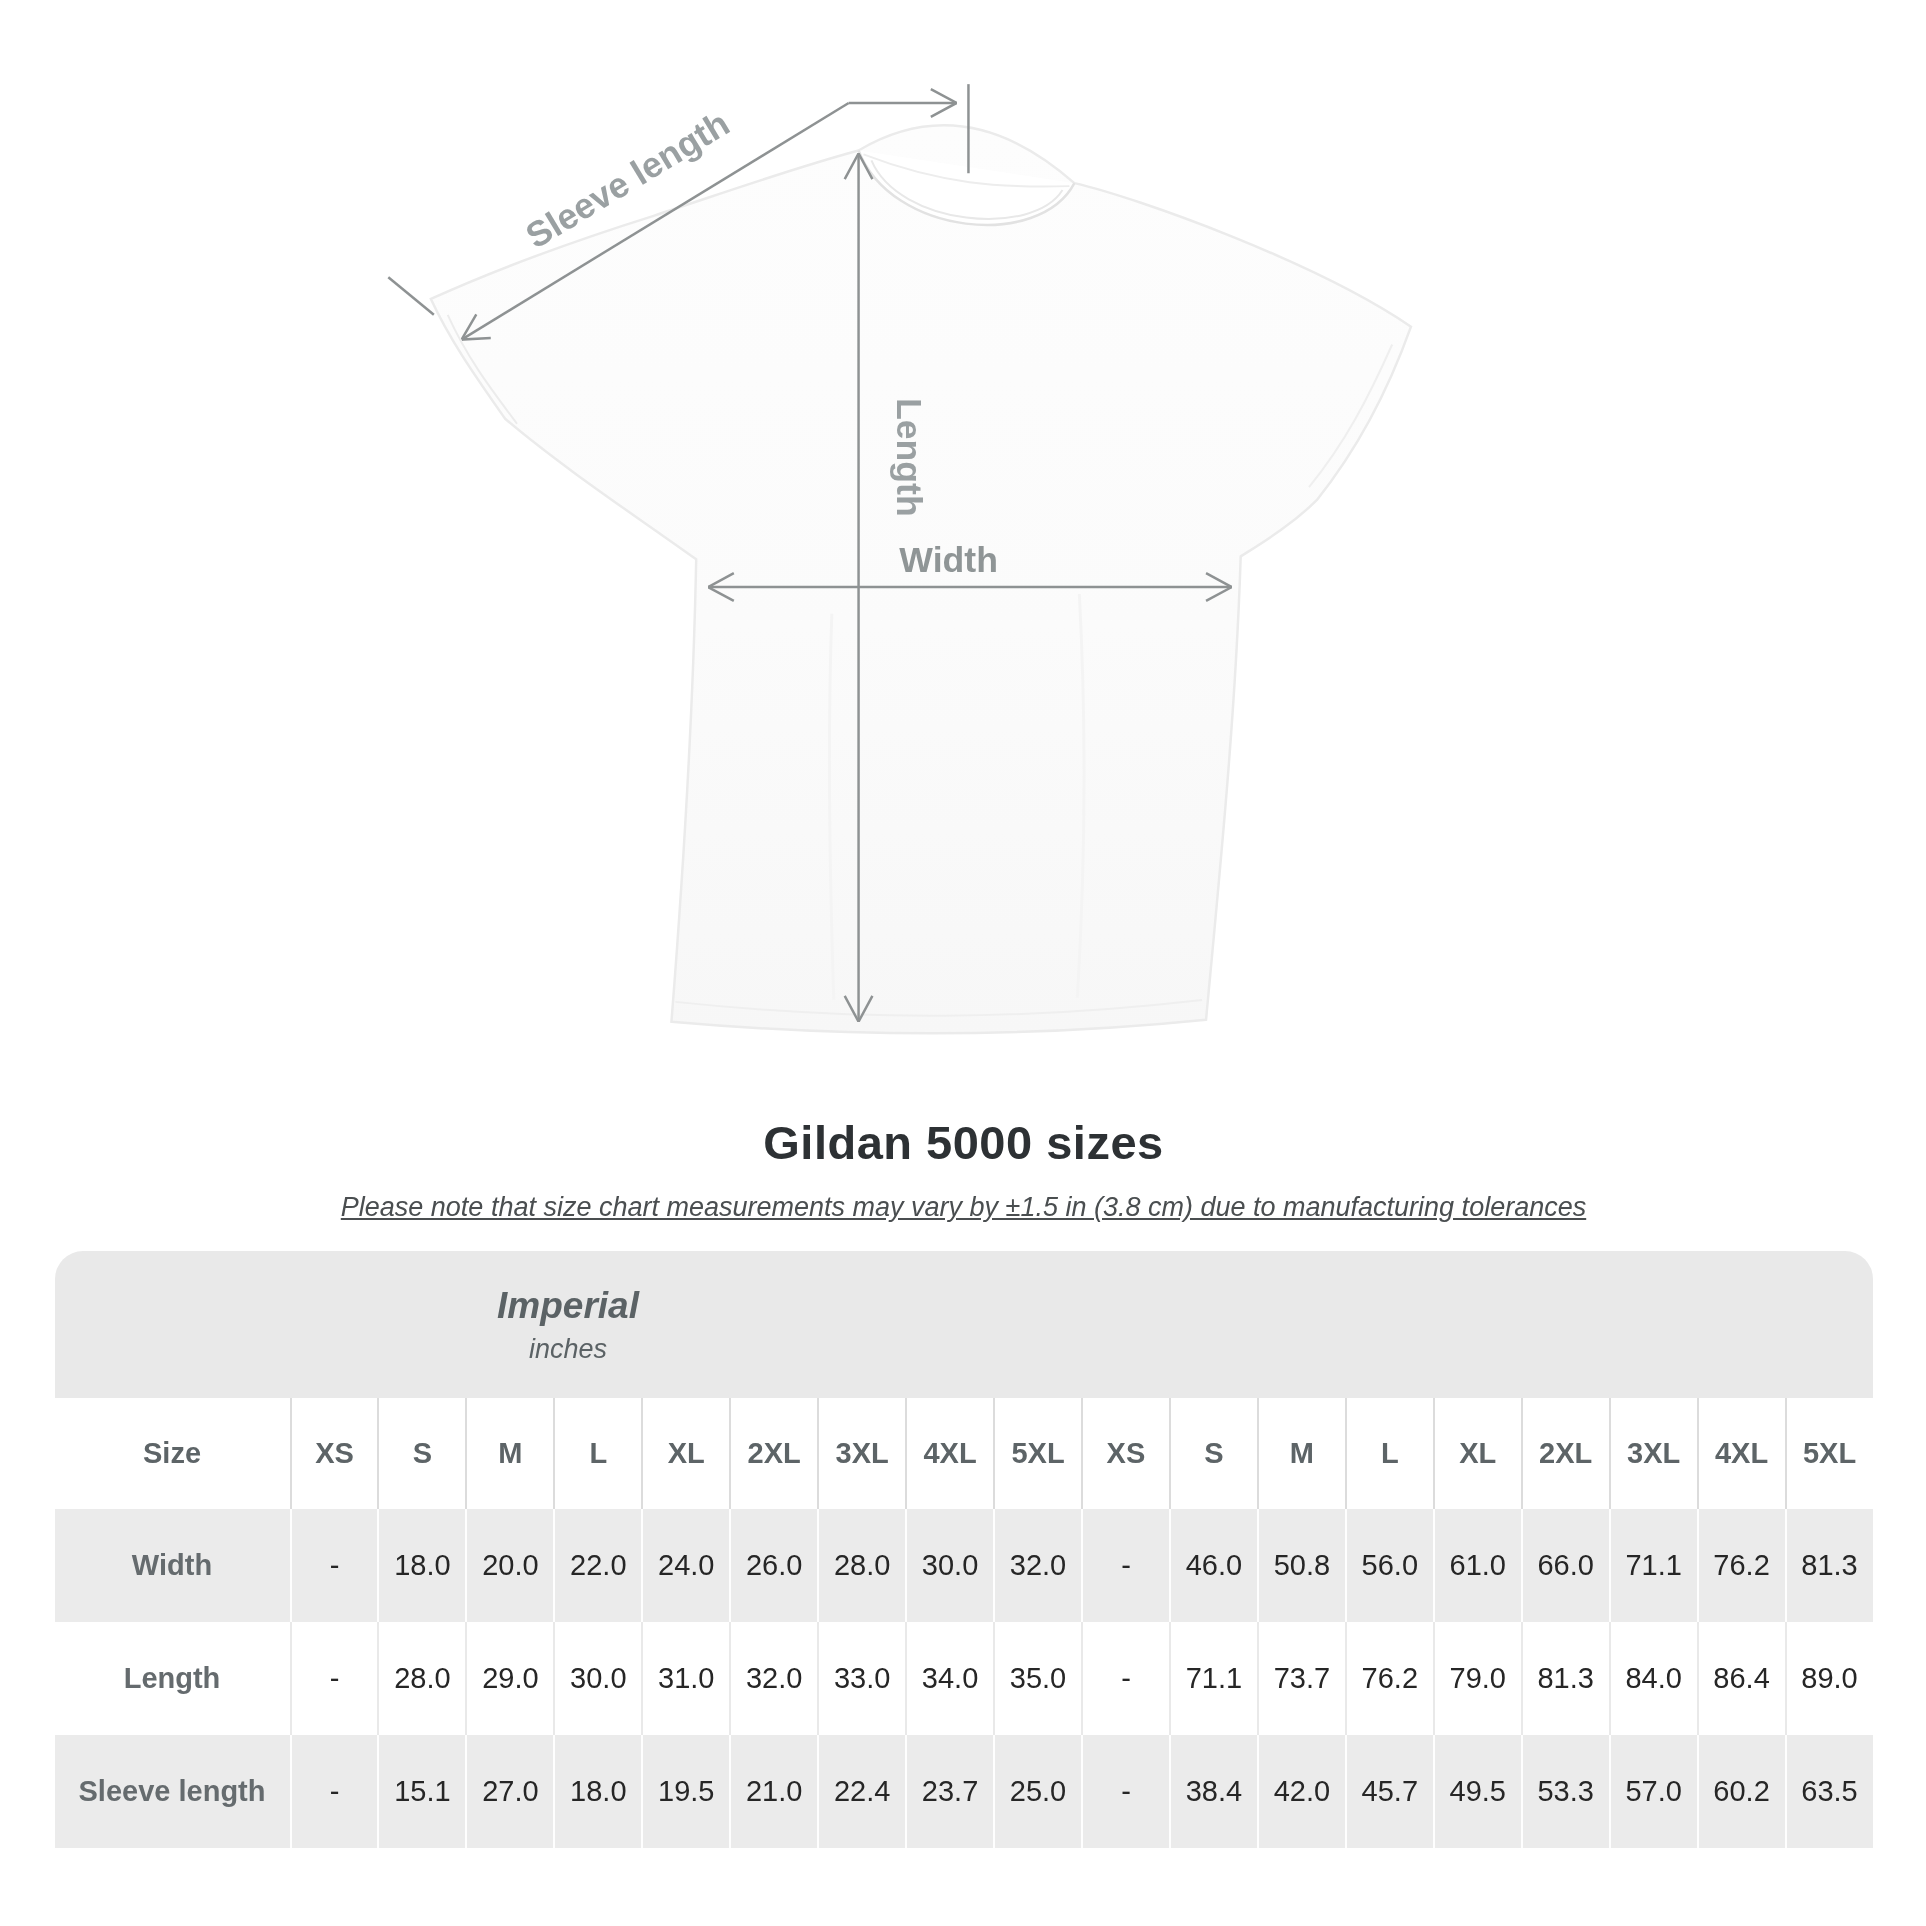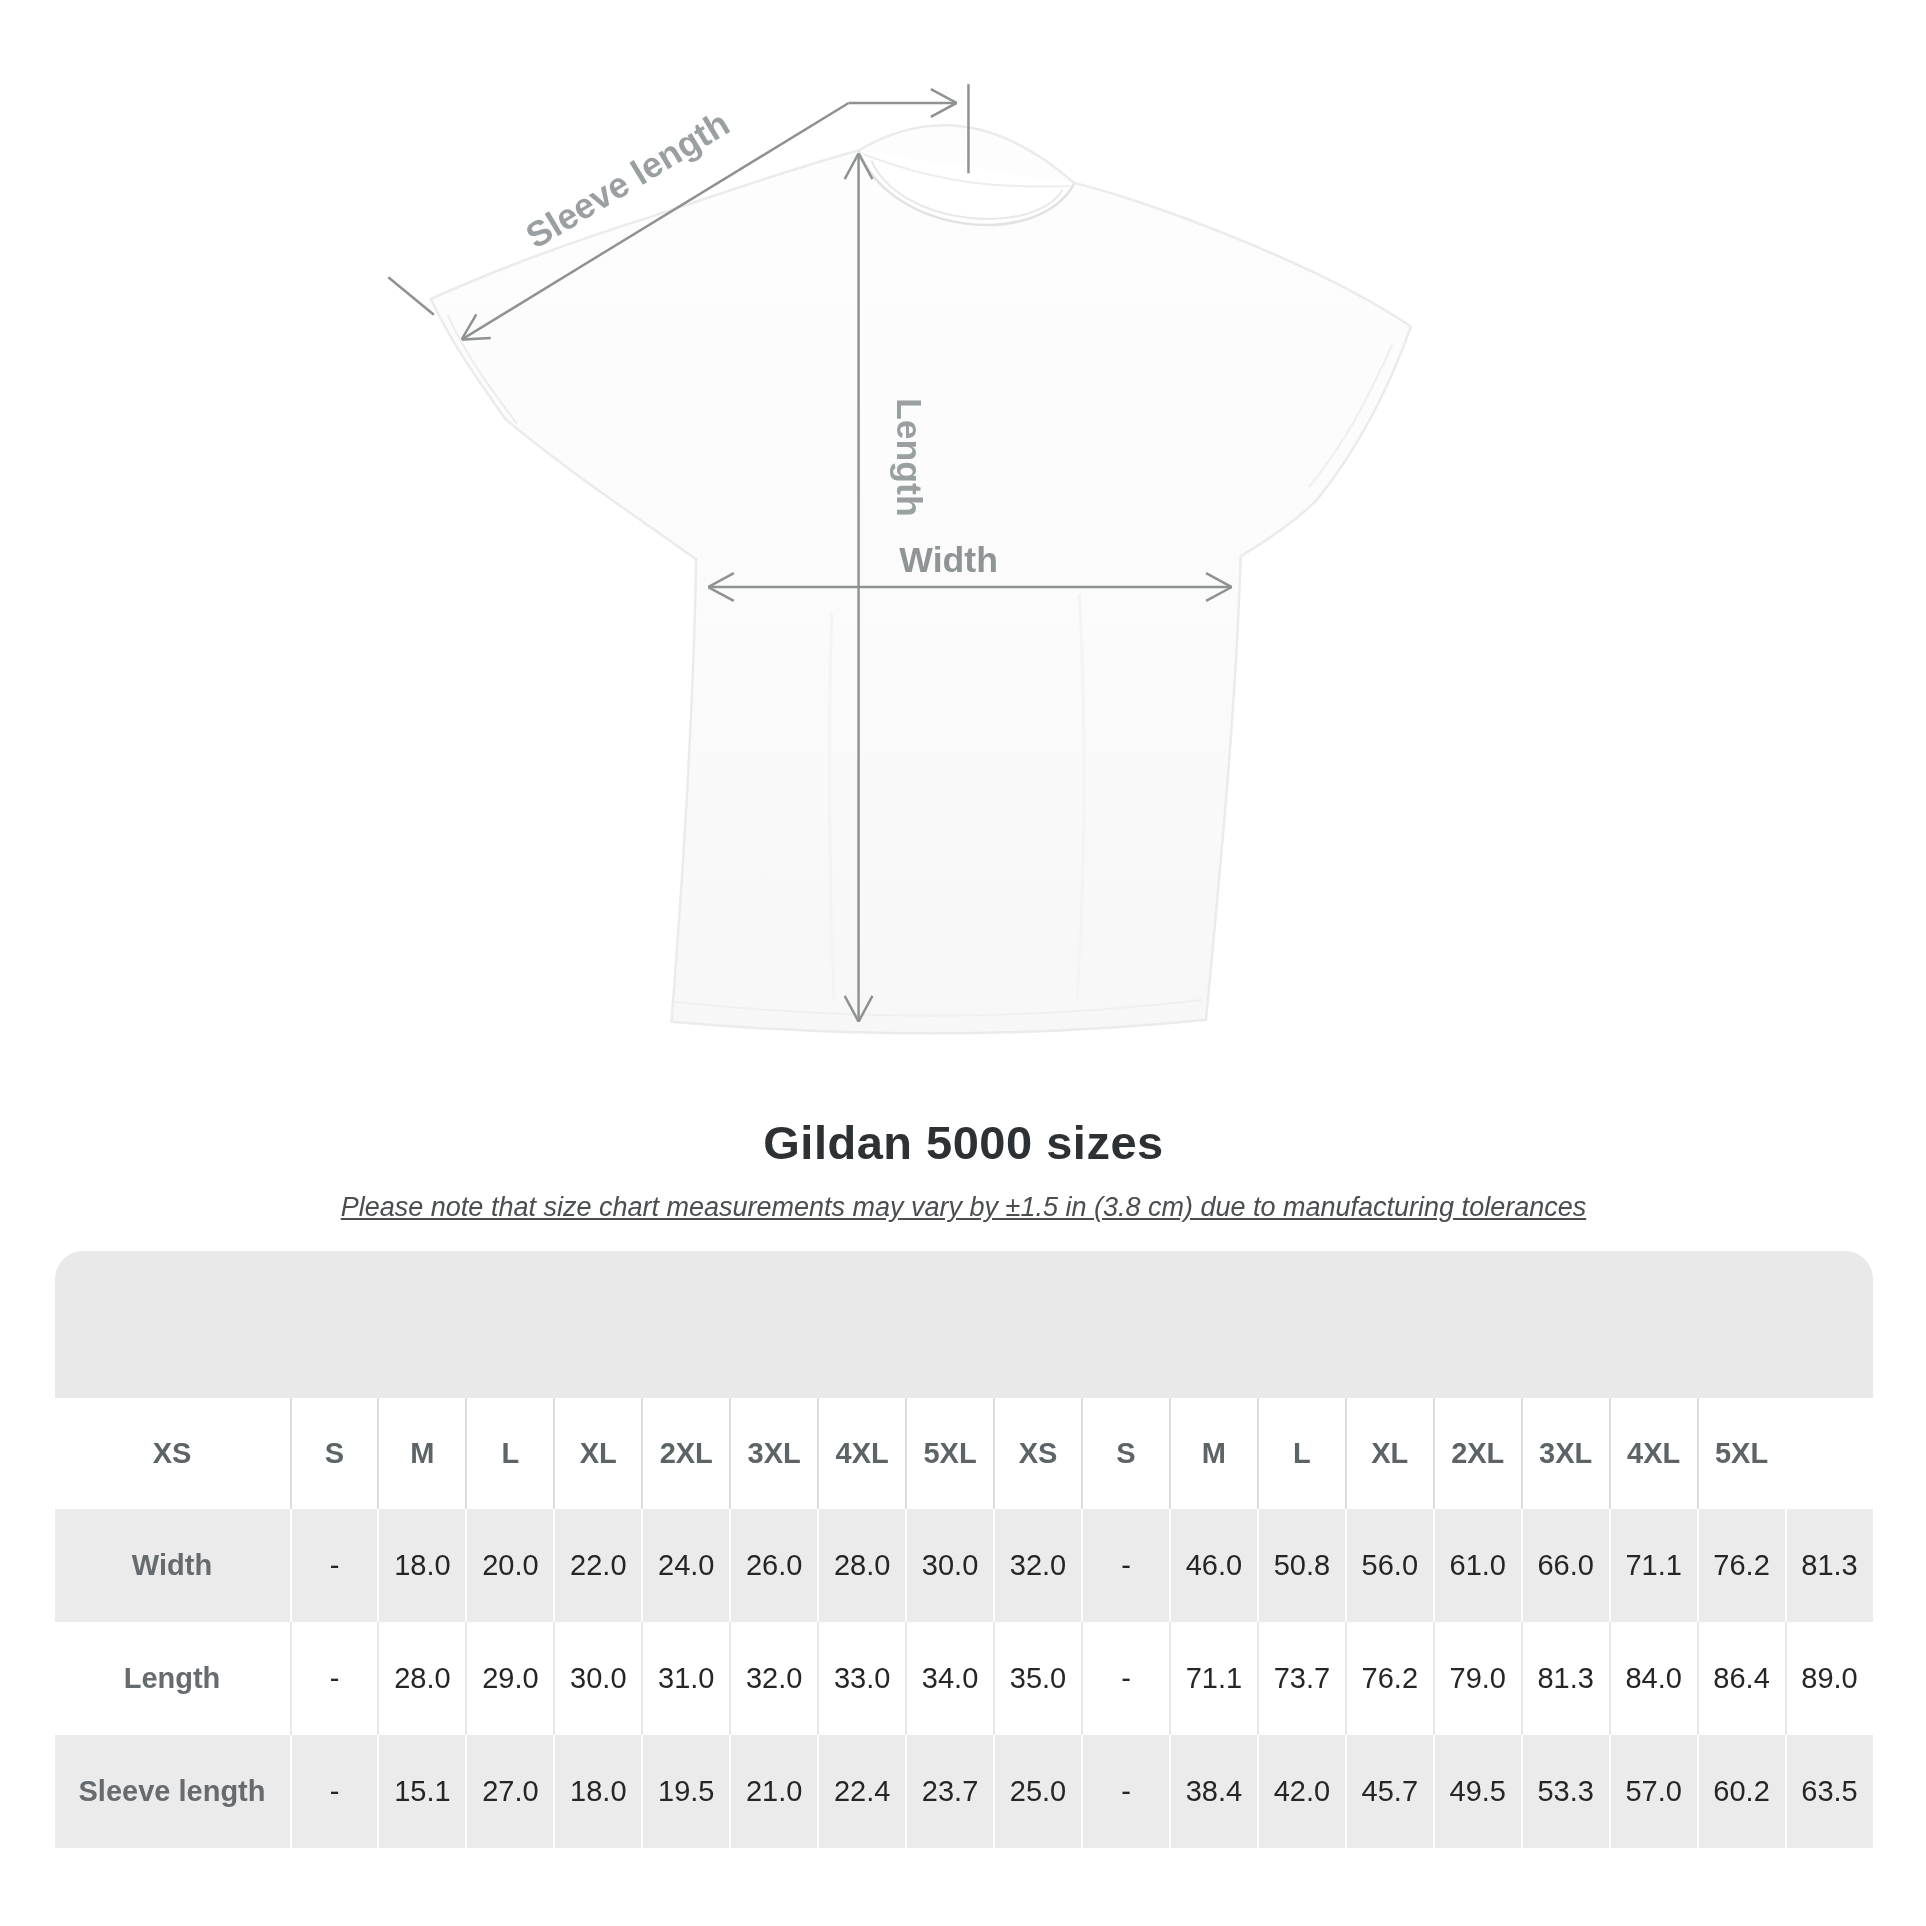--- a/index.html
+++ b/index.html
@@ -116,23 +116,28 @@
     </g>
   </svg>
 </div>
 
 <h1 class="title">Gildan 5000 sizes</h1>
 <p class="note">Please note that size chart measurements may vary by ±1.5 in (3.8 cm) due to manufacturing tolerances</p>
 
 <div class="size-table">
 
   <div class="band">
+    <div class="half half-imperial">
+      <div class="uname">Imperial</div>
+      <div class="uunit">inches</div>
+    </div>
   </div>
 
   <div class="grid-row row-size">
+    <div class="c">Size</div>
     <div class="c">XS</div>
     <div class="c">S</div>
     <div class="c">M</div>
     <div class="c">L</div>
     <div class="c">XL</div>
     <div class="c">2XL</div>
     <div class="c">3XL</div>
     <div class="c">4XL</div>
     <div class="c">5XL</div>
     <div class="c">XS</div>

